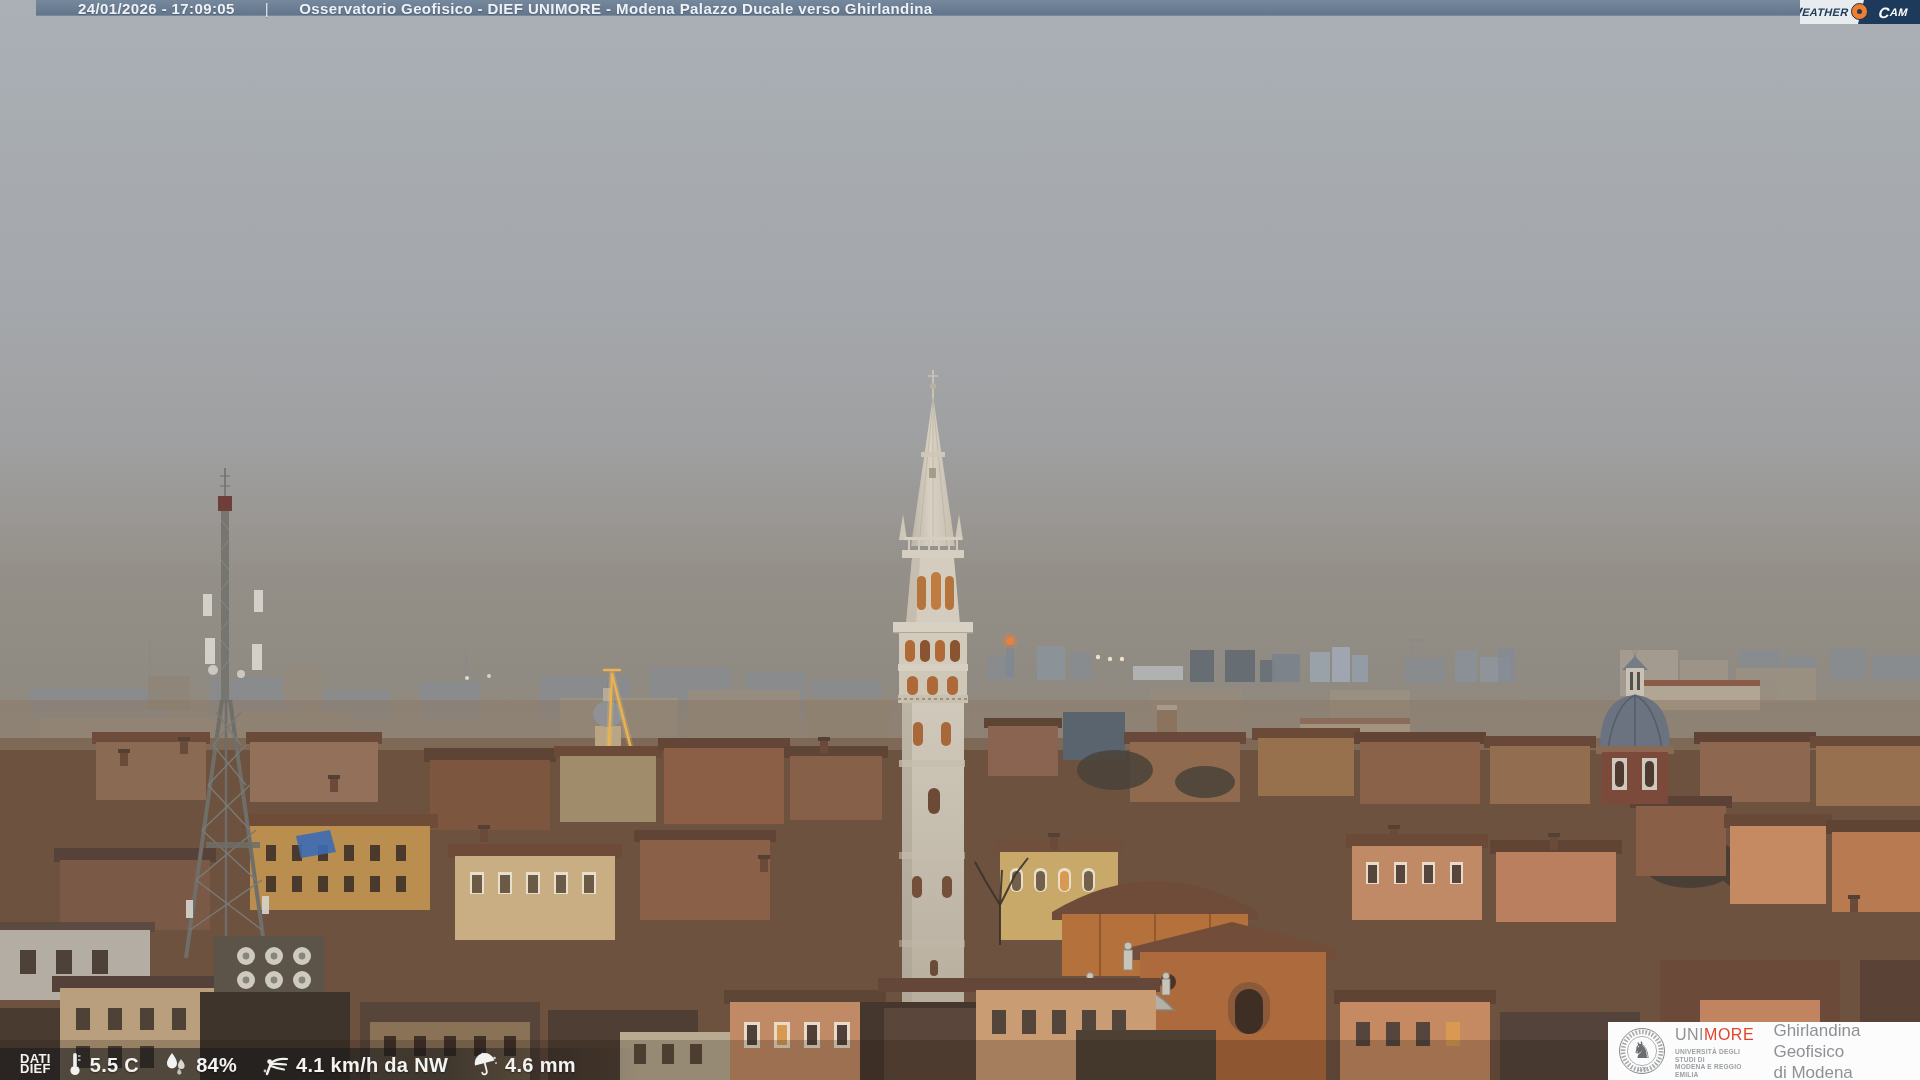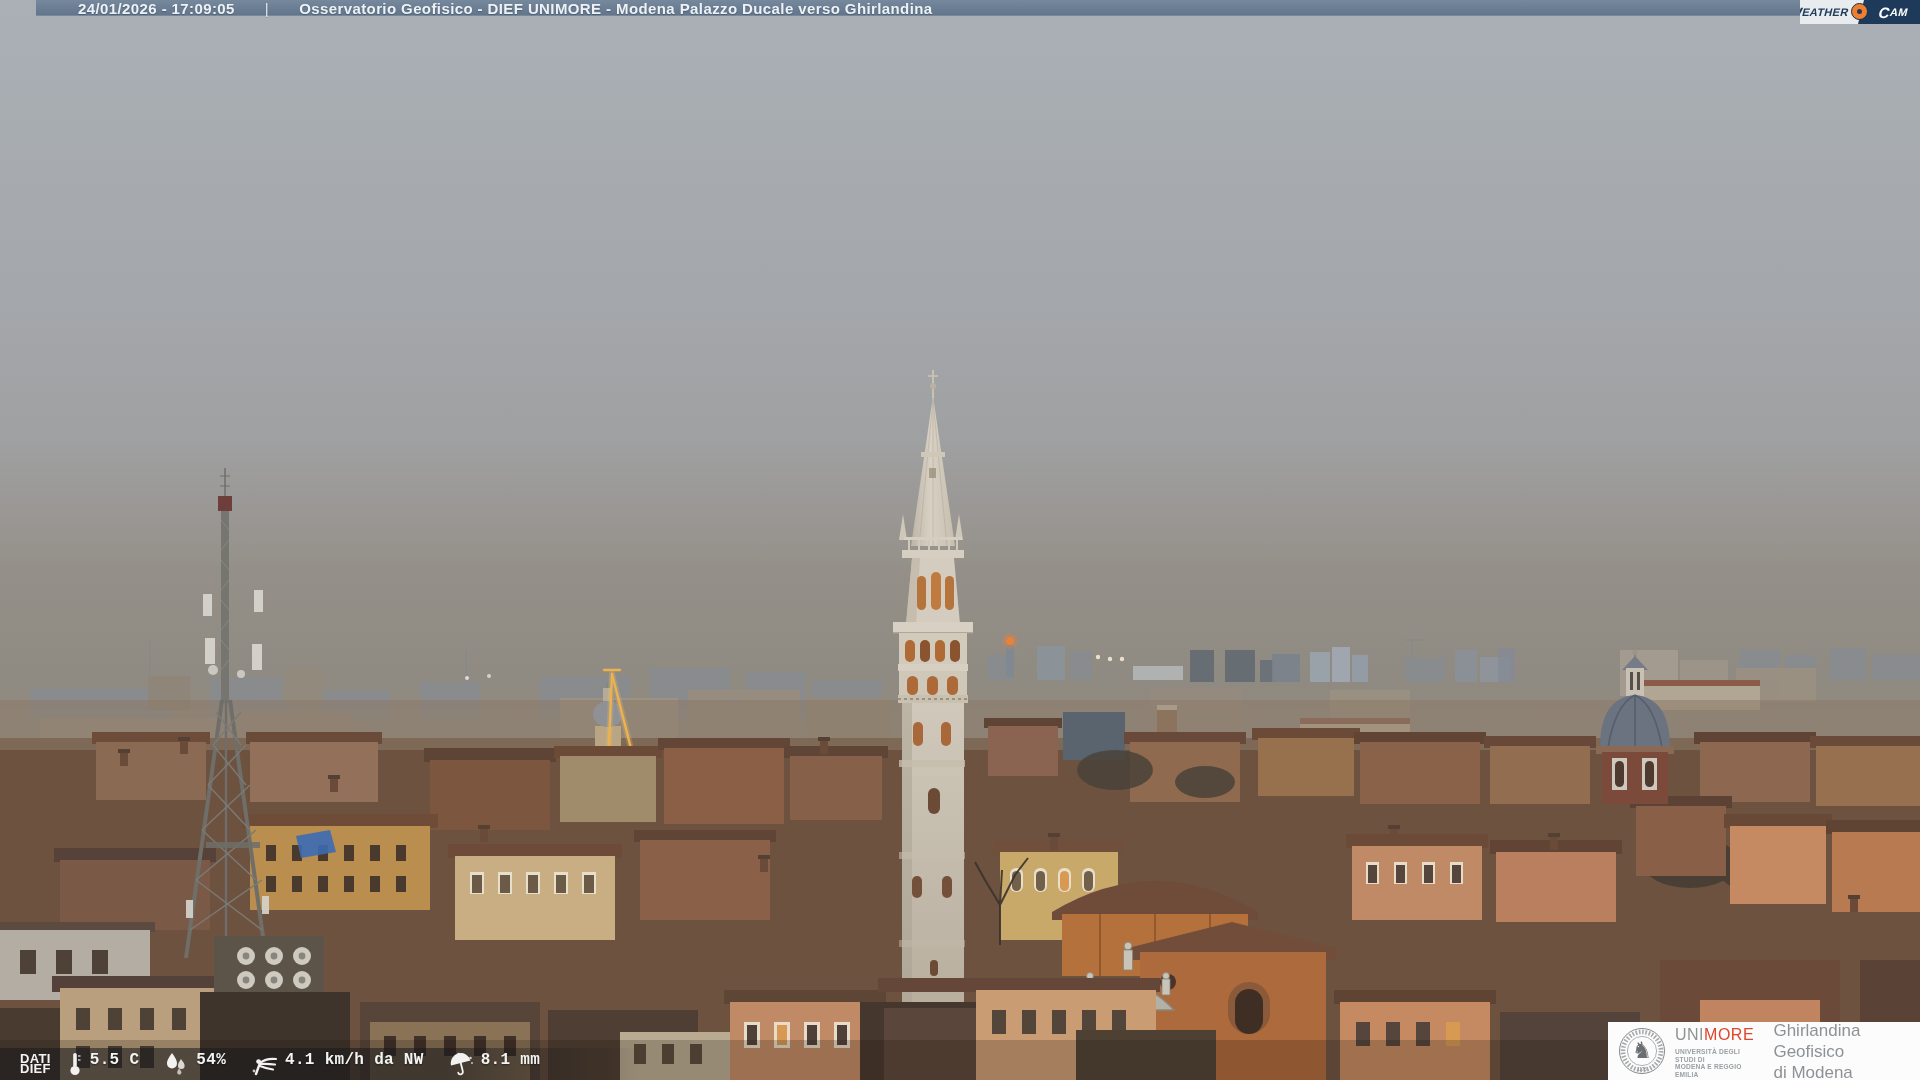--- a/index.html
+++ b/index.html
@@ -30,23 +30,23 @@
           background:#ef7f2e;border:1px solid #14304e;box-sizing:border-box;z-index:2;}
   .wx-dot::after{content:"";position:absolute;left:5px;top:5px;width:5px;height:5px;
           border-radius:50%;background:#1d3a5a;}
 
   
   .meteobar{position:absolute;left:0;bottom:0;height:32px;width:640px;
             background:linear-gradient(to right,rgba(24,25,28,.55) 0%,rgba(24,25,28,.55) 70%,rgba(24,25,28,0) 100%);
             display:flex;align-items:center;color:#f3f3f1;}
   .dati{font-size:13px;line-height:10.5px;font-weight:700;text-align:center;
         margin:0 16px 0 20px;letter-spacing:.3px;display:flex;flex-direction:column;}
-  .m-item{display:flex;align-items:flex-start;gap:7px;margin-right:24px;
-          font-size:16px;font-weight:700;letter-spacing:.3px;
-          text-shadow:0 1px 2px rgba(0,0,0,.45);white-space:pre;font-family:Liberation Mono, monospace;}
+  .m-item{display:flex;align-items:flex-end;gap:7px;margin-right:24px;
+          font-size:20px;font-weight:700;letter-spacing:.3px;
+          text-shadow:0 1px 2px rgba(0,0,0,.45);white-space:pre;}
   .m-item svg{display:block;}
 
   
   .unibox{position:absolute;right:0;bottom:0;width:312px;height:58px;background:#fcfcfc;
           display:flex;align-items:center;}
   .crest{margin-left:9px;flex:0 0 auto;}
   .brand{margin-left:8px;display:flex;flex-direction:column;justify-content:center;}
   .brand-word{font-size:16px;font-weight:400;letter-spacing:.5px;line-height:22px;}
   .brand-word .uni{color:#8f9295;}
   .brand-word .more{color:#e0452a;}
@@ -583,21 +583,21 @@
       </svg>
       <span>5.5 C</span>
     </div>
 
     <div class="m-item">
       <svg width="26" height="26" viewBox="0 0 26 26">
         <path d="M9,2 C5.5,7 4,9.5 4,12.5 a5,5 0 0 0 10,0 C14,9.5 12.5,7 9,2 Z" fill="#f2f2f0"></path>
         <path d="M18,8 C15.8,11.2 15,12.8 15,14.8 a3.3,3.3 0 0 0 6.6,0 C21.6,12.8 20.4,11.2 18,8 Z" fill="#f2f2f0" opacity=".85"></path>
         <path d="M16,17.5 C14.7,19.4 14.2,20.4 14.2,21.6 a2.1,2.1 0 0 0 4.2,0 C18.4,20.4 17.6,19.4 16,17.5 Z" fill="#f2f2f0" opacity=".7"></path>
       </svg>
-      <span>54%</span>
+      <span>84%</span>
     </div>
 
     <div class="m-item">
       <svg width="28" height="26" viewBox="0 0 28 26">
         <path d="M6,23 L10,12" stroke="#f2f2f0" stroke-width="2.4" fill="none" stroke-linecap="round"></path>
         <path d="M10,12 Q16,7 26,8" stroke="#f2f2f0" stroke-width="2.2" fill="none" stroke-linecap="round"></path>
         <path d="M10,13 Q17,12.5 25,13.5" stroke="#f2f2f0" stroke-width="2.2" fill="none" stroke-linecap="round"></path>
         <path d="M10,15 Q16,17.5 23,18.5" stroke="#f2f2f0" stroke-width="2.2" fill="none" stroke-linecap="round"></path>
         <circle cx="8.6" cy="10.6" r="2.4" fill="#f2f2f0"></circle>
         <circle cx="4" cy="20" r="1.4" fill="#f2f2f0" opacity=".8"></circle>
@@ -608,21 +608,21 @@
     <div class="m-item">
       <svg width="26" height="26" viewBox="0 0 26 26">
         <g transform="rotate(-14 13 13)">
           <path d="M3,12 A10,10 0 0 1 23,12 Z" fill="#f2f2f0"></path>
           <path d="M13,12 L13,20 q0,3 -2.6,3 q-2.2,0 -2.2,-2.2" stroke="#f2f2f0" stroke-width="1.8" fill="none" stroke-linecap="round"></path>
           <line x1="13" y1="2.4" x2="13" y2="5" stroke="#f2f2f0" stroke-width="1.8" stroke-linecap="round"></line>
         </g>
         <circle cx="22.5" cy="7" r="1.3" fill="#f2f2f0" opacity=".8"></circle>
         <circle cx="24" cy="12" r="1.1" fill="#f2f2f0" opacity=".7"></circle>
       </svg>
-      <span>8.1 mm</span>
+      <span>4.6 mm</span>
     </div>
   </div>
 
   <div class="unibox">
     <svg class="crest" width="50" height="52" viewBox="0 0 50 52">
       <circle cx="25" cy="26" r="22.5" fill="none" stroke="#85888b" stroke-width="1"></circle>
       <circle cx="25" cy="26" r="19" fill="none" stroke="#8a8d90" stroke-width="4.6" stroke-dasharray="1.6,1.7" opacity=".75"></circle>
       <circle cx="25" cy="26" r="14.6" fill="none" stroke="#9a9da0" stroke-width=".8"></circle>
       <text x="25" y="32.5" text-anchor="middle" font-size="23" fill="#6b6e71" font-family="'DejaVu Sans',sans-serif">♞</text>
       <text x="25" y="45.5" text-anchor="middle" font-size="4.6" fill="#8a8d90" font-family="'Liberation Sans',sans-serif">1175</text>

